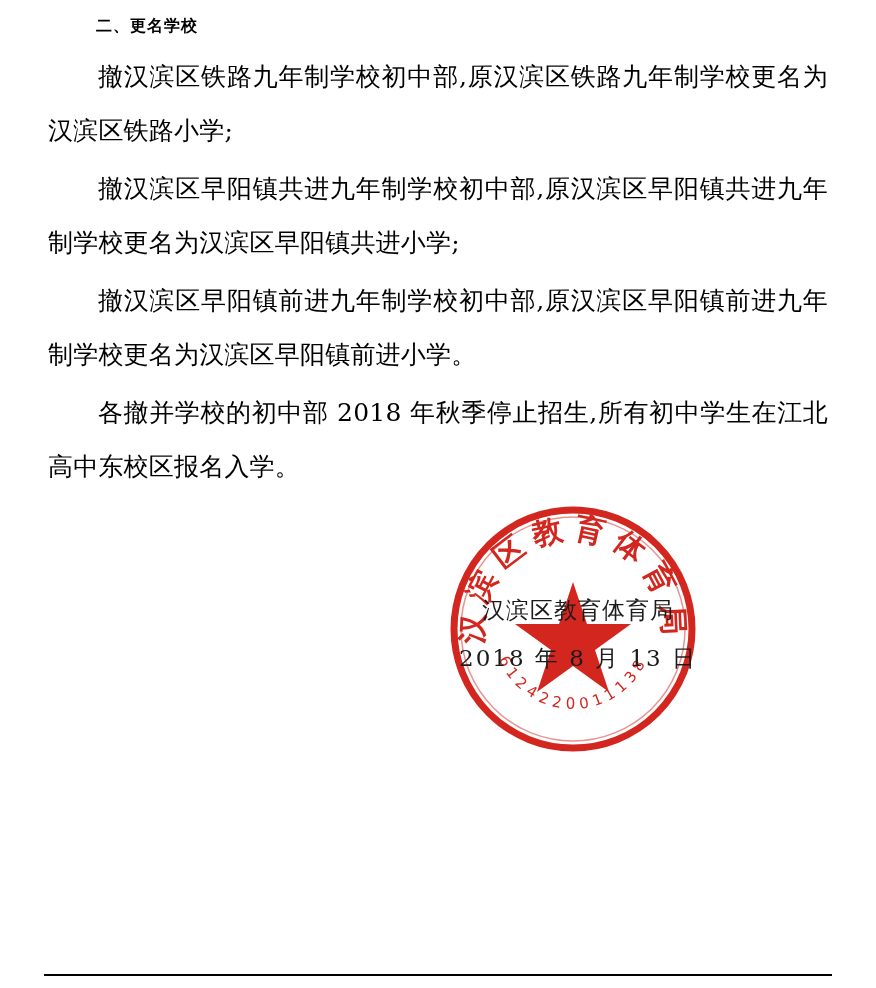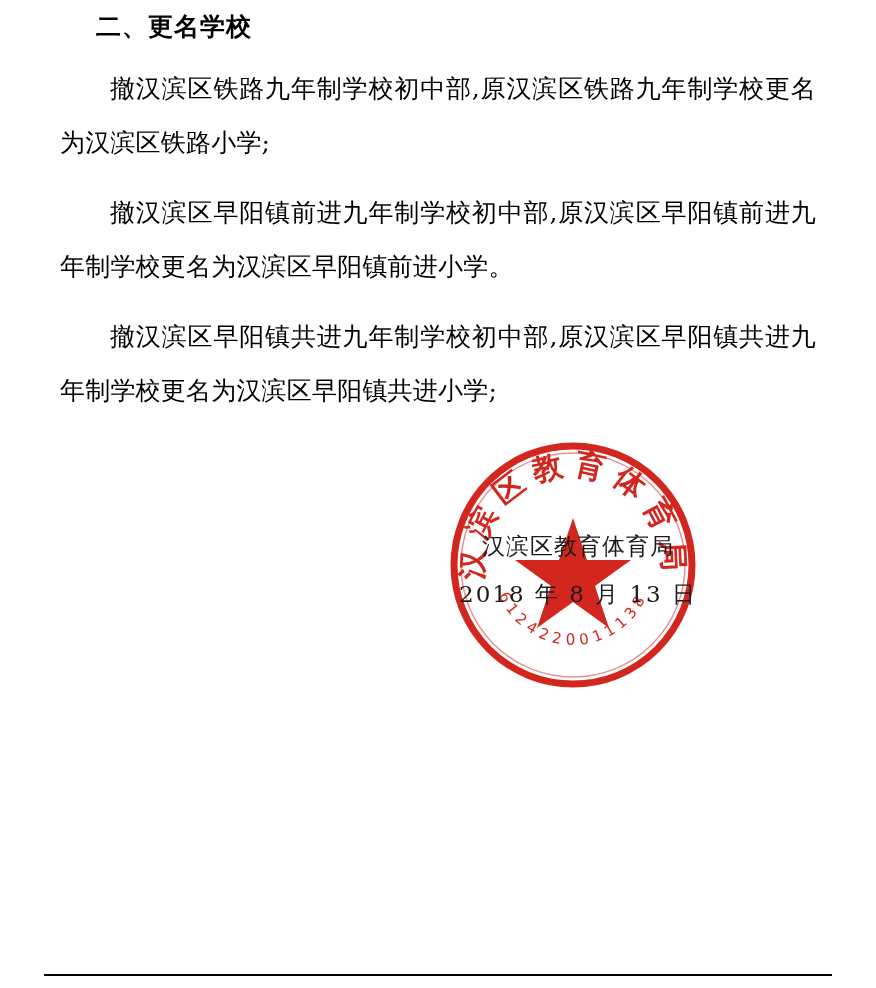--- a/index.html
+++ b/index.html
@@ -18,33 +18,33 @@
   .page {
     position: relative;
     width: 876px;
     height: 988px;
     box-sizing: border-box;
     padding: 0 44px;
   }
   .section-heading {
     font-family: Liberation Sans, sans-serif;
     font-weight: bold;
-    font-size: 25px;
+    font-size: 16px;
     letter-spacing: 1px;
     margin: 6px 0 2px 52px;
     line-height: 40px;
     white-space: nowrap;
   }
   .para {
     font-size: 25px;
     line-height: 54px;
     text-align: justify;
     text-align-last: left;
     text-indent: 50px;
-    margin: 16px;
+    margin: 4px;
     letter-spacing: 0.2px;
     word-break: break-all;
   }
   .stamp-area {
     position: relative;
     height: 240px;
   }
   .seal {
     position: absolute;
     left: 404px;
@@ -80,22 +80,23 @@
   }
 </style>
 </head>
 <body>
 
 <div class="page">
 
   <h2 class="section-heading">二、更名学校</h2>
 
   <p class="para">撤汉滨区铁路九年制学校初中部,原汉滨区铁路九年制学校更名为汉滨区铁路小学;</p>
+  <p class="para">撤汉滨区早阳镇共进九年制学校初中部,原汉滨区早阳镇共进九年制学校更名为汉滨区早阳镇共进小学;</p>
   <p class="para">撤汉滨区早阳镇前进九年制学校初中部,原汉滨区早阳镇前进九年制学校更名为汉滨区早阳镇前进小学。</p>
-  <p class="para">撤汉滨区早阳镇共进九年制学校初中部,原汉滨区早阳镇共进九年制学校更名为汉滨区早阳镇共进小学;</p>
+  <p class="para">各撤并学校的初中部 2018 年秋季停止招生,所有初中学生在江北高中东校区报名入学。</p>
 
   <div class="stamp-area">
 
     <div class="seal">
       <svg width="250" height="250" viewBox="0 0 250 250" xmlns="http://www.w3.org/2000/svg">
         <defs>
           <path id="arcTop" d="M 35,125 A 90,90 0 0 1 215,125" fill="none"></path>
           <path id="arcBottom" d="M 45,125 A 80,80 0 0 0 205,125" fill="none"></path>
         </defs>
         <circle cx="125" cy="125" r="119" fill="none" stroke="#d3261f" stroke-width="7"></circle>

